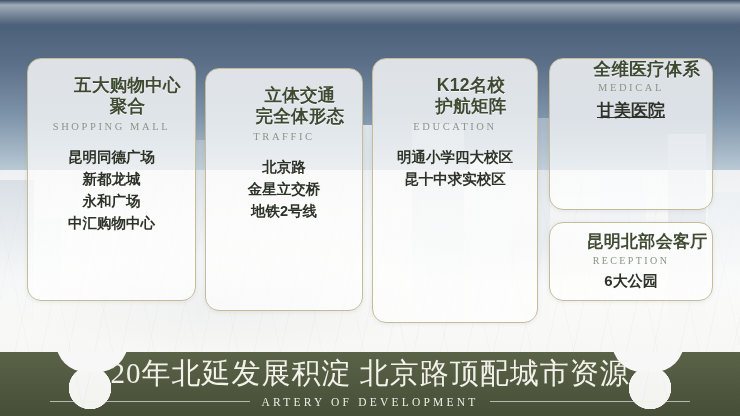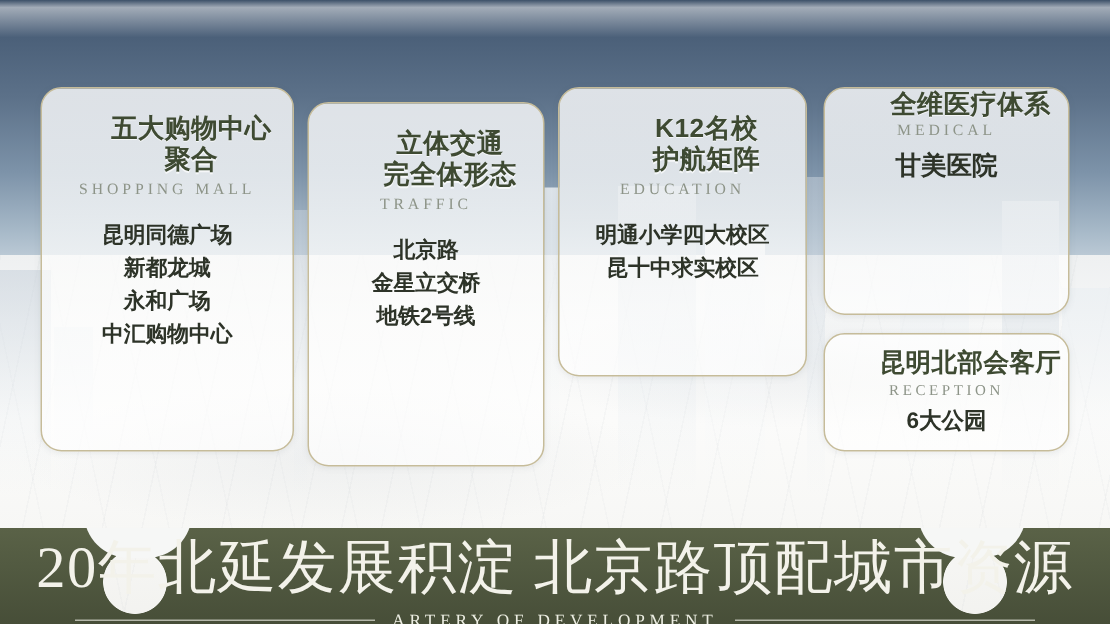--- a/index.html
+++ b/index.html
@@ -68,30 +68,30 @@
     line-height:1.52;
     white-space:nowrap;
   }
   .card-lead {
     color:#2d3328; font-weight:bold; font-size:16px; line-height:1.45; margin-top:10px;
   }
   .card-list.small .li { font-size:11.5px; line-height:1.62; }
 
   #card-shopping  { left:27px;  top:58px;  width:169px; height:243px; padding-top:16px; }
   #card-traffic   { left:205px; top:68px;  width:158px; height:243px; padding-top:16px; }
-  #card-education { left:372px; top:58px;  width:166px; height:193px; padding-top:16px; }
+  #card-education { left:372px; top:58px;  width:166px; height:265px; padding-top:16px; }
   #card-medical   { left:549px; top:58px;  width:164px; height:152px; }
   #card-reception { left:549px; top:222px; width:164px; height:79px;  padding-top:9px; }
 
   #card-reception .card-title { font-size:17px; }
   #card-reception .card-sub { margin-top:3px; font-size:10px; letter-spacing:2.4px; }
   #card-reception .card-lead { margin-top:4px; font-size:15px; }
 
   #card-medical .card-sub { margin-top:2px; }
-  #card-medical .card-lead { font-size:17px; margin-top:6px; }
+  #card-medical .card-lead { font-size:17px; margin-top:6px;text-decoration:underline; }
   #card-medical .card-list { margin-top:3px; }
 
   
   #banner {
     position:absolute; left:0; top:352px; width:740px; height:64px;
     overflow:hidden;
   }
   .banner-fill {
     position:absolute; left:0; top:0; width:740px; height:64px;
     background:linear-gradient(180deg,#5a6247 0%,#525a41 40%,#474e38 100%);
@@ -108,21 +108,21 @@
     position:absolute; top:-10px; width:72px; height:30px; background:#f6f7f6;
     border-radius:0 0 46px 46px;
   }
   .banner-notch.l { left:56px; }
   .banner-notch.r { left:612px; }
 
   .banner-inner { position:absolute; inset:0; display:flex; flex-direction:column;
                   align-items:center; justify-content:flex-start; padding-top:4px; }
   #banner-headline {
     font-family:"Liberation Serif","DejaVu Serif",serif;
-    color:#f3f2ea; font-size:39px; letter-spacing:1px; white-space:nowrap;
+    color:#f3f2ea; font-size:29px; letter-spacing:1px; white-space:nowrap;
     line-height:1.2;
   }
   .banner-sub-row { display:flex; align-items:center; gap:12px; margin-top:5px; width:640px; justify-content:center; }
   .banner-rule { flex:1; height:1px; background:rgba(240,240,230,0.65); }
   #banner-subline {
     font-family:"Liberation Serif","DejaVu Serif",serif;
     color:#edeee3; font-size:11.5px; letter-spacing:3.2px; white-space:nowrap;
   }
 </style>
 </head>

